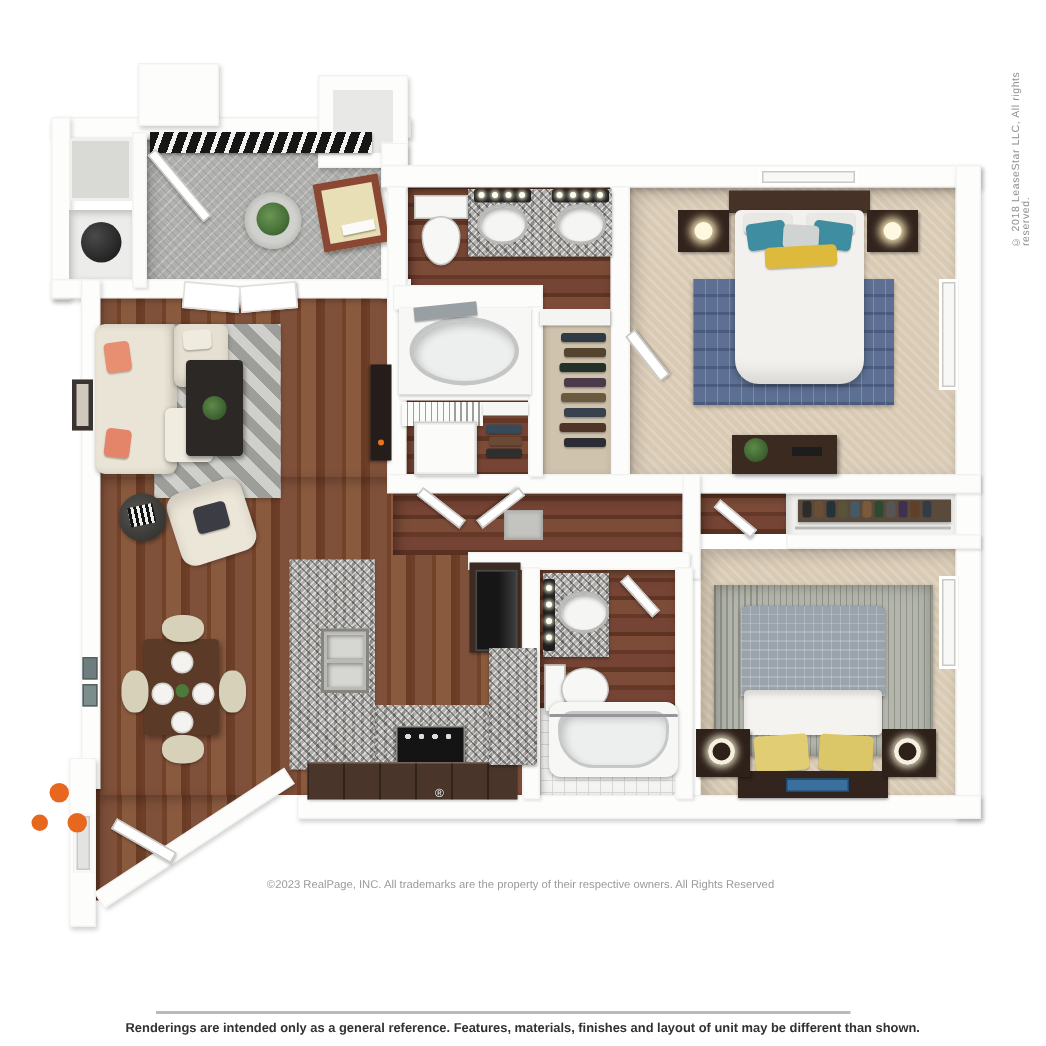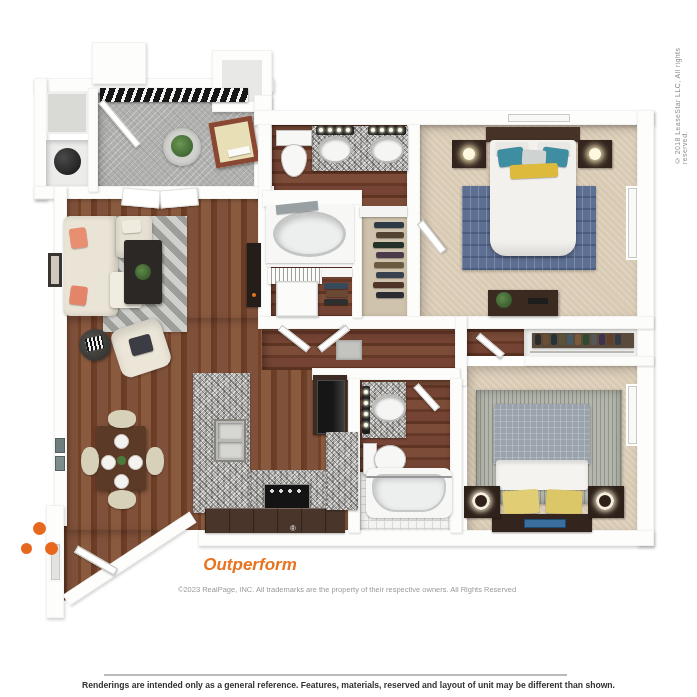--- a/index.html
+++ b/index.html
@@ -268,18 +268,17 @@
   <div class="door" style="left:416px;top:222px;width:6px;height:36px;transform:rotate(-38deg);transform-origin:top center;"></div>
   <div class="door" style="left:280px;top:324px;width:34px;height:5px;transform:rotate(38deg);transform-origin:left center;"></div>
   <div class="door" style="left:348px;top:324px;width:34px;height:5px;transform:rotate(142deg);transform-origin:left center;"></div>
   <div class="door" style="left:478px;top:332px;width:30px;height:5px;transform:rotate(40deg);transform-origin:left center;"></div>
   <div class="door" style="left:416px;top:382px;width:30px;height:5px;transform:rotate(48deg);transform-origin:left center;"></div>
 
   <div class="dot" style="left:33px;top:522px;width:13px;height:13px;"></div>
   <div class="dot" style="left:21px;top:543px;width:11px;height:11px;"></div>
   <div class="dot" style="left:45px;top:542px;width:13px;height:13px;"></div>
   <div class="logo-reg">®</div>
-  <div class="tagline">Outperform</div>
   <div class="copyline">©2023 RealPage, INC.  All trademarks are the property of their respective owners.  All Rights Reserved</div>
   <div class="side-copy">© 2018 LeaseStar LLC, All rights reserved.</div>
   <div class="divider"></div>
-  <div class="disclaimer">Renderings are intended only as a general reference. Features, materials, reserved and layout of unit may be different than shown.</div>
+  <div class="disclaimer">Renderings are intended only as a general reference. Features, materials, finishes and layout of unit may be different than shown.</div>
 </div>
 
 </body></html>

